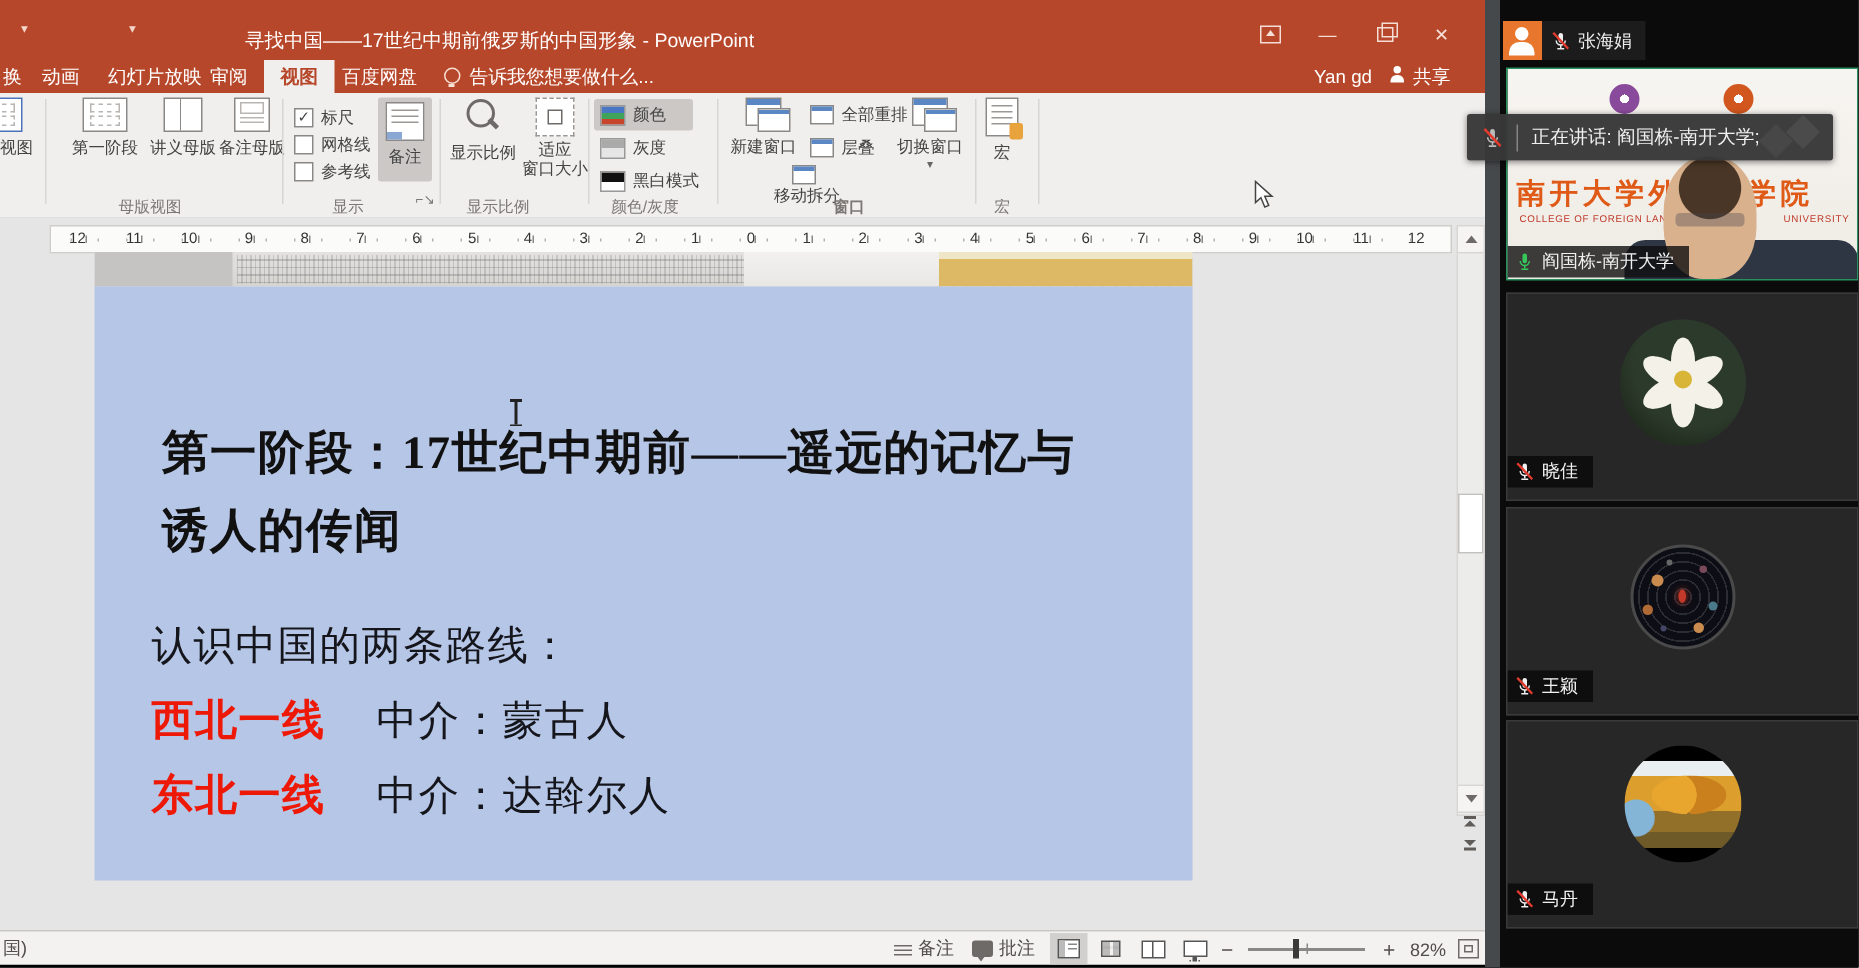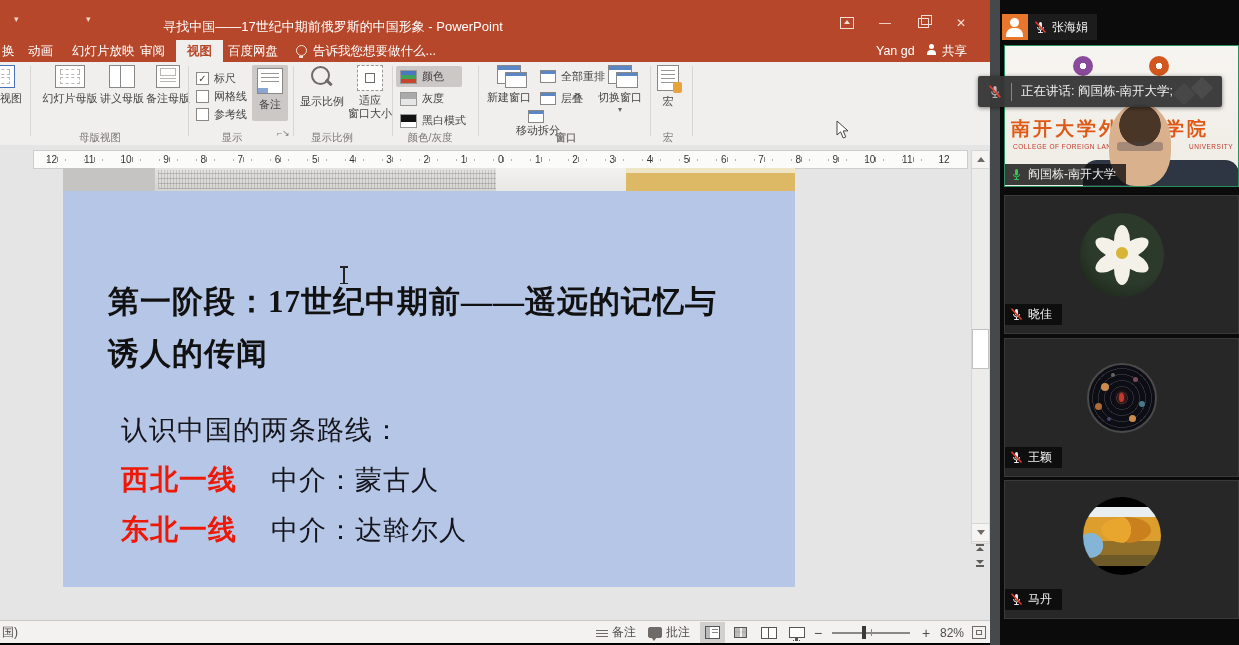--- a/index.html
+++ b/index.html
@@ -89,21 +89,21 @@
   .strip-mid{position:absolute;left:433px;top:0;width:262px;height:23px;background:linear-gradient(180deg,#f2f1ef,#e9e7e4);}
   .strip-building{position:absolute;left:563px;top:0;width:169px;height:23px;
       background:linear-gradient(180deg,#efe6c8 0 20%,#ddb965 20% 100%),
       repeating-linear-gradient(90deg,rgba(90,60,20,.55) 0 2px,transparent 2px 9px),
       repeating-linear-gradient(0deg,rgba(90,60,20,.45) 0 1px,transparent 1px 6px);
       background-blend-mode:normal,multiply,multiply;}
 
   .slide{position:absolute;left:63px;top:46px;width:732px;height:396px;background:#b6c6e6;}
   .slide-title{position:absolute;left:45px;top:85px;width:660px;color:#111;
       font-family:"Liberation Serif","DejaVu Serif",serif;font-weight:bold;font-size:31px;line-height:52px;letter-spacing:1px;}
-  .slide-body{position:absolute;left:58px;top:215px;width:660px;color:#15151c;
+  .slide-body{position:absolute;left:38px;top:215px;width:660px;color:#15151c;
       font-family:Liberation Sans, sans-serif;font-size:27px;line-height:49px;letter-spacing:1px;}
   .red{color:#ee1806;font-weight:bold;font-size:28px;}
   .route-rest{margin-left:34px;margin-top:12px;}
   .ibeam{position:absolute;left:280px;top:76px;width:2px;height:16px;background:#222;}
   .ibeam::before,.ibeam::after{content:"";position:absolute;left:-3px;width:8px;height:1.5px;background:#222;}
   .ibeam::before{top:-1px;} .ibeam::after{bottom:-1px;}
 
   .vscroll-track{position:absolute;left:971px;top:5px;width:17px;height:392px;background:#ececeb;border:1px solid #d8d6d4;}
   .sbtn{position:absolute;left:971px;width:17px;height:17px;background:#f5f4f2;border:1px solid #d8d6d4;
         display:flex;align-items:center;justify-content:center;}
@@ -230,21 +230,21 @@
     <div class="ribbon">
 
       <div class="bigbtn" style="left:-26px;width:52px;">
         <div class="ic-slidemaster" style="border-color:#4a72b8;"></div>
         <div class="lbl">阅读视图</div>
       </div>
       <div class="rsep" style="left:30px;"></div>
 
       <div class="bigbtn" style="left:40px;width:60px;">
         <div class="ic-slidemaster"></div>
-        <div class="lbl">幻灯片母版</div>
+        <div class="lbl">第一阶段</div>
       </div>
       <div class="bigbtn" style="left:98px;width:48px;">
         <div class="ic-handout"></div>
         <div class="lbl">讲义母版</div>
       </div>
       <div class="bigbtn" style="left:144px;width:48px;">
         <div class="ic-notesm"></div>
         <div class="lbl">备注母版</div>
       </div>
       <div class="glabel" style="left:70px;width:60px;">母版视图</div>

